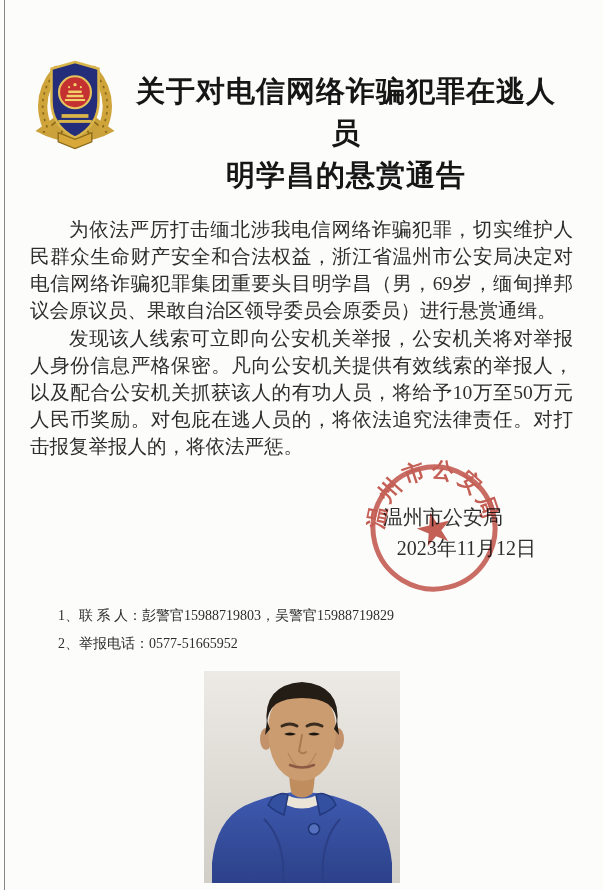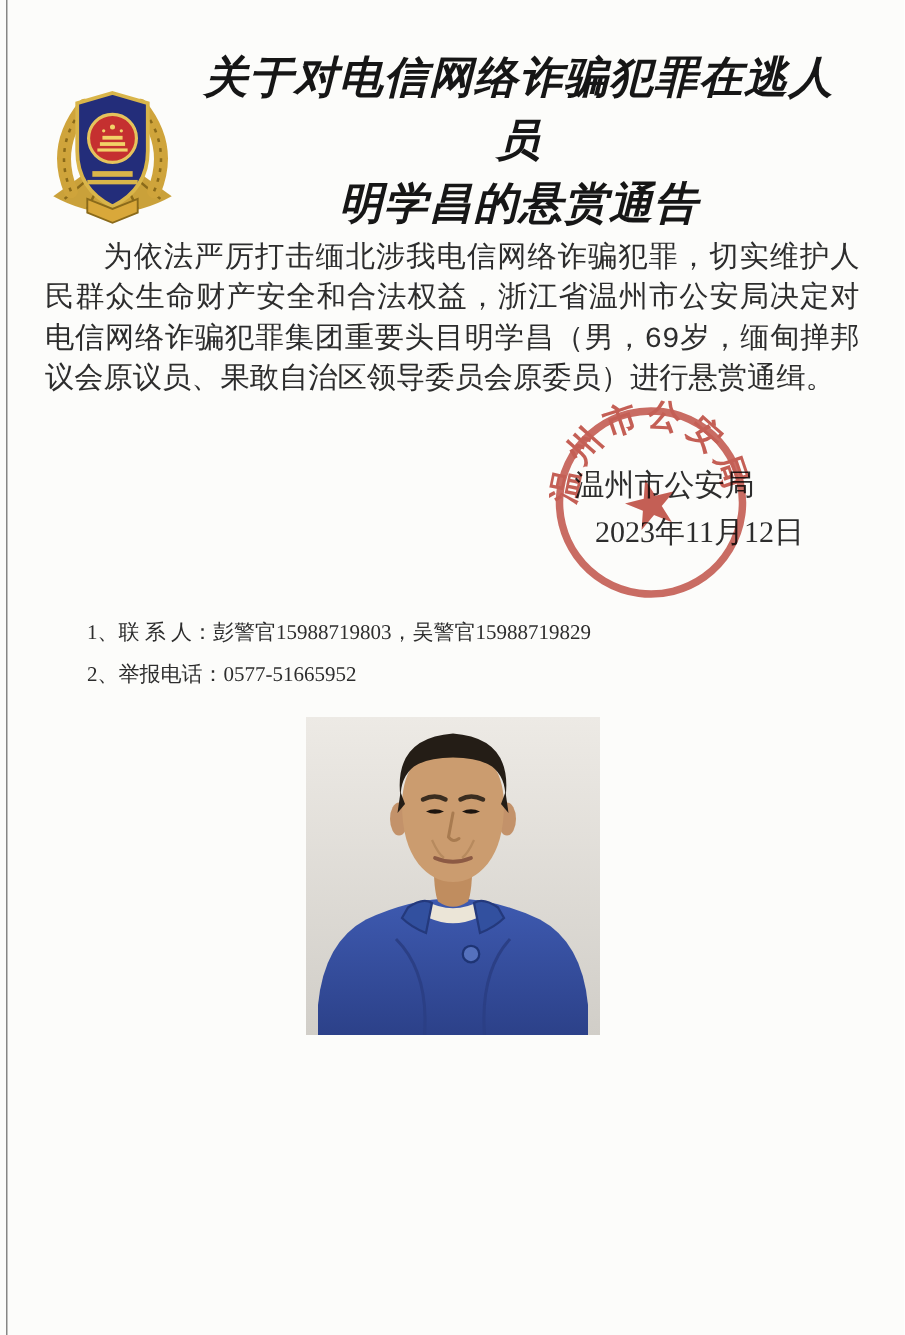--- a/index.html
+++ b/index.html
@@ -9,29 +9,29 @@
     background:#fcfcfa;
     overflow:hidden;
     font-family:"Liberation Serif", serif;
     color:#2d2d2d;
   }
   .scan-edge {
     position:absolute; left:4px; top:0; width:1px; height:890px;
     background:#474747; opacity:.65;
   }
   
-  .header { position:relative; padding-top:31px; height:104px;font-style:italic; }
+  .header { position:relative; padding-top:70px; height:104px; }
   .badge { position:absolute; left:33px; top:56px; width:84px; height:96px; }
   .title-block {
     margin-left:122px; width:448px; text-align:center;
     font-weight:bold; font-size:29px; line-height:42px; color:#161616;
     letter-spacing:1px;
   }
   
-  .body-text { margin-top:24px;font-family:Liberation Mono, monospace; }
+  .body-text { margin-top:42px; }
   .para {
     margin:0 30px; width:543px;
     font-size:19.5px; line-height:27px;
     text-align:justify; text-indent:2em;
   }
   .para + .para { margin-top:1px; }
   
   .sign-block { position:relative; margin-top:44px; height:72px; font-size:20px; }
   .issuer   { text-align:right; padding-right:100px; line-height:26px; }
   .issue-date { text-align:right; padding-right:67px; line-height:26px; margin-top:5px; }
@@ -84,20 +84,21 @@
       </svg>
     </div>
     <div class="title-block">
       <div>关于对电信网络诈骗犯罪在逃人员</div>
       <div>明学昌的悬赏通告</div>
     </div>
   </div>
 
   <div class="body-text">
     <p class="para">为依法严厉打击缅北涉我电信网络诈骗犯罪，切实维护人民群众生命财产安全和合法权益，浙江省温州市公安局决定对电信网络诈骗犯罪集团重要头目明学昌（男，69岁，缅甸掸邦议会原议员、果敢自治区领导委员会原委员）进行悬赏通缉。</p>
+    <p class="para">发现该人线索可立即向公安机关举报，公安机关将对举报人身份信息严格保密。凡向公安机关提供有效线索的举报人，以及配合公安机关抓获该人的有功人员，将给予10万至50万元人民币奖励。对包庇在逃人员的，将依法追究法律责任。对打击报复举报人的，将依法严惩。</p>
   </div>
 
   <div class="sign-block">
     <div class="issuer">温州市公安局</div>
     <div class="issue-date">2023年11月12日</div>
     <div class="seal">
       <svg viewBox="0 0 136 136" width="136" height="136">
         <defs>
           <path id="sealArc" d="M 21 84 A 50 50 0 1 1 115 84" fill="none"></path>
         </defs>

